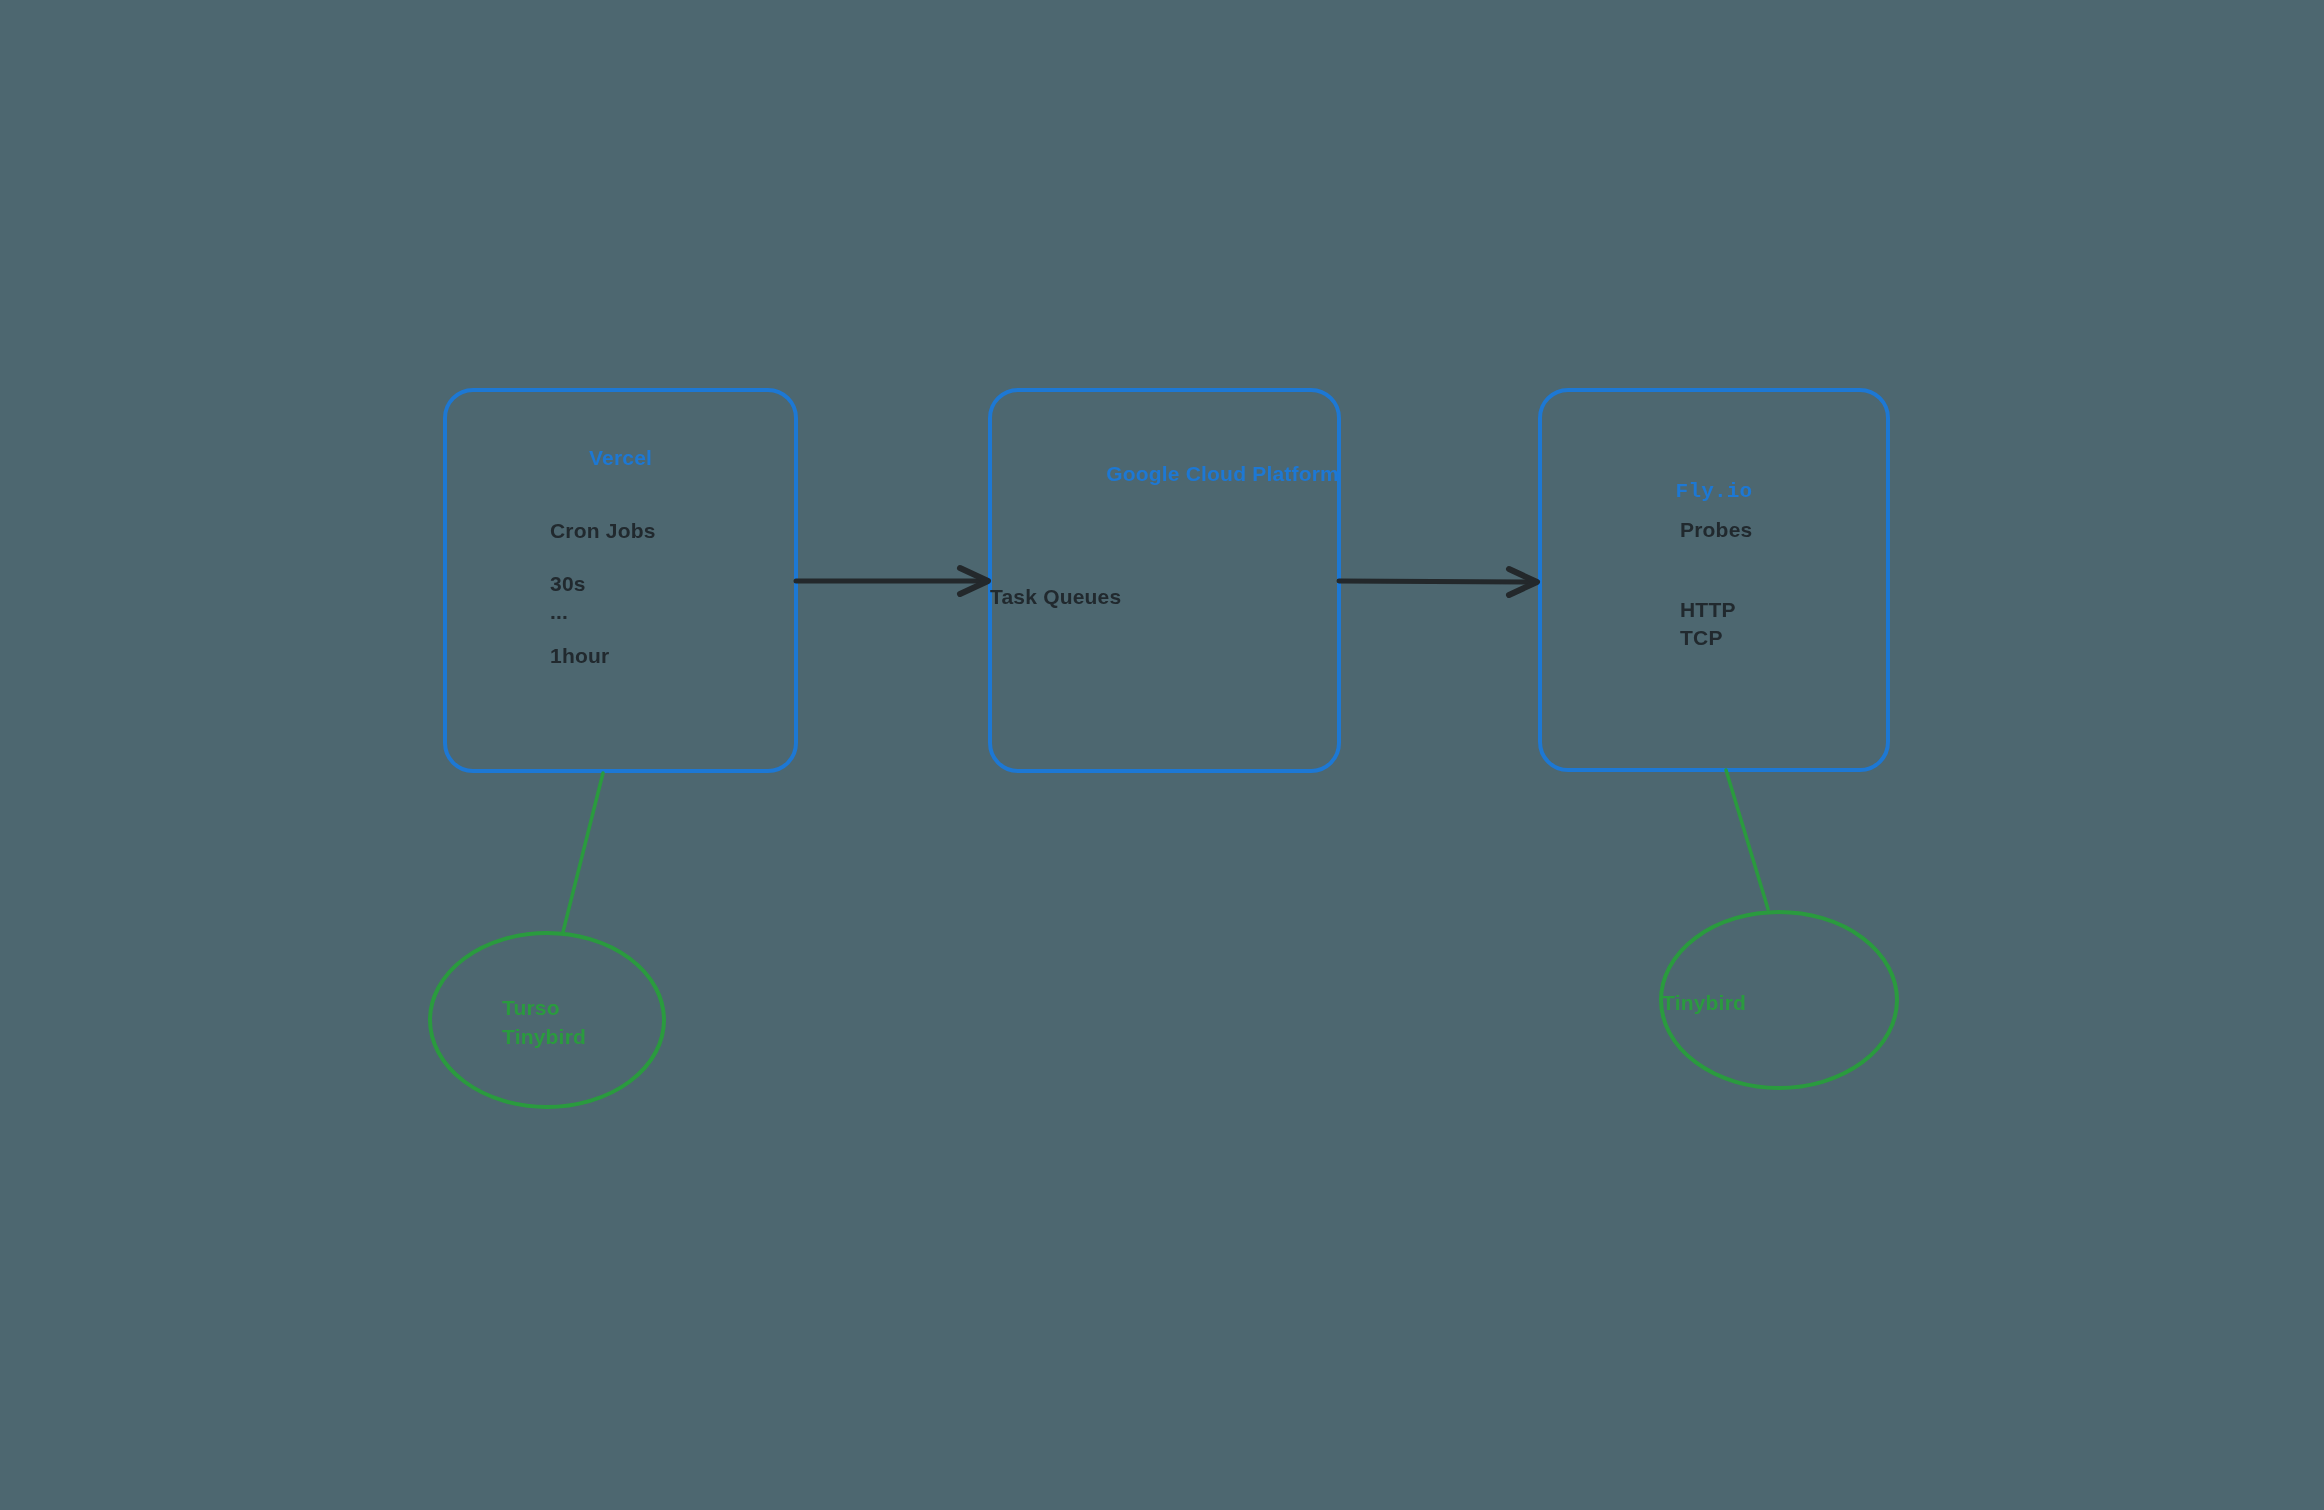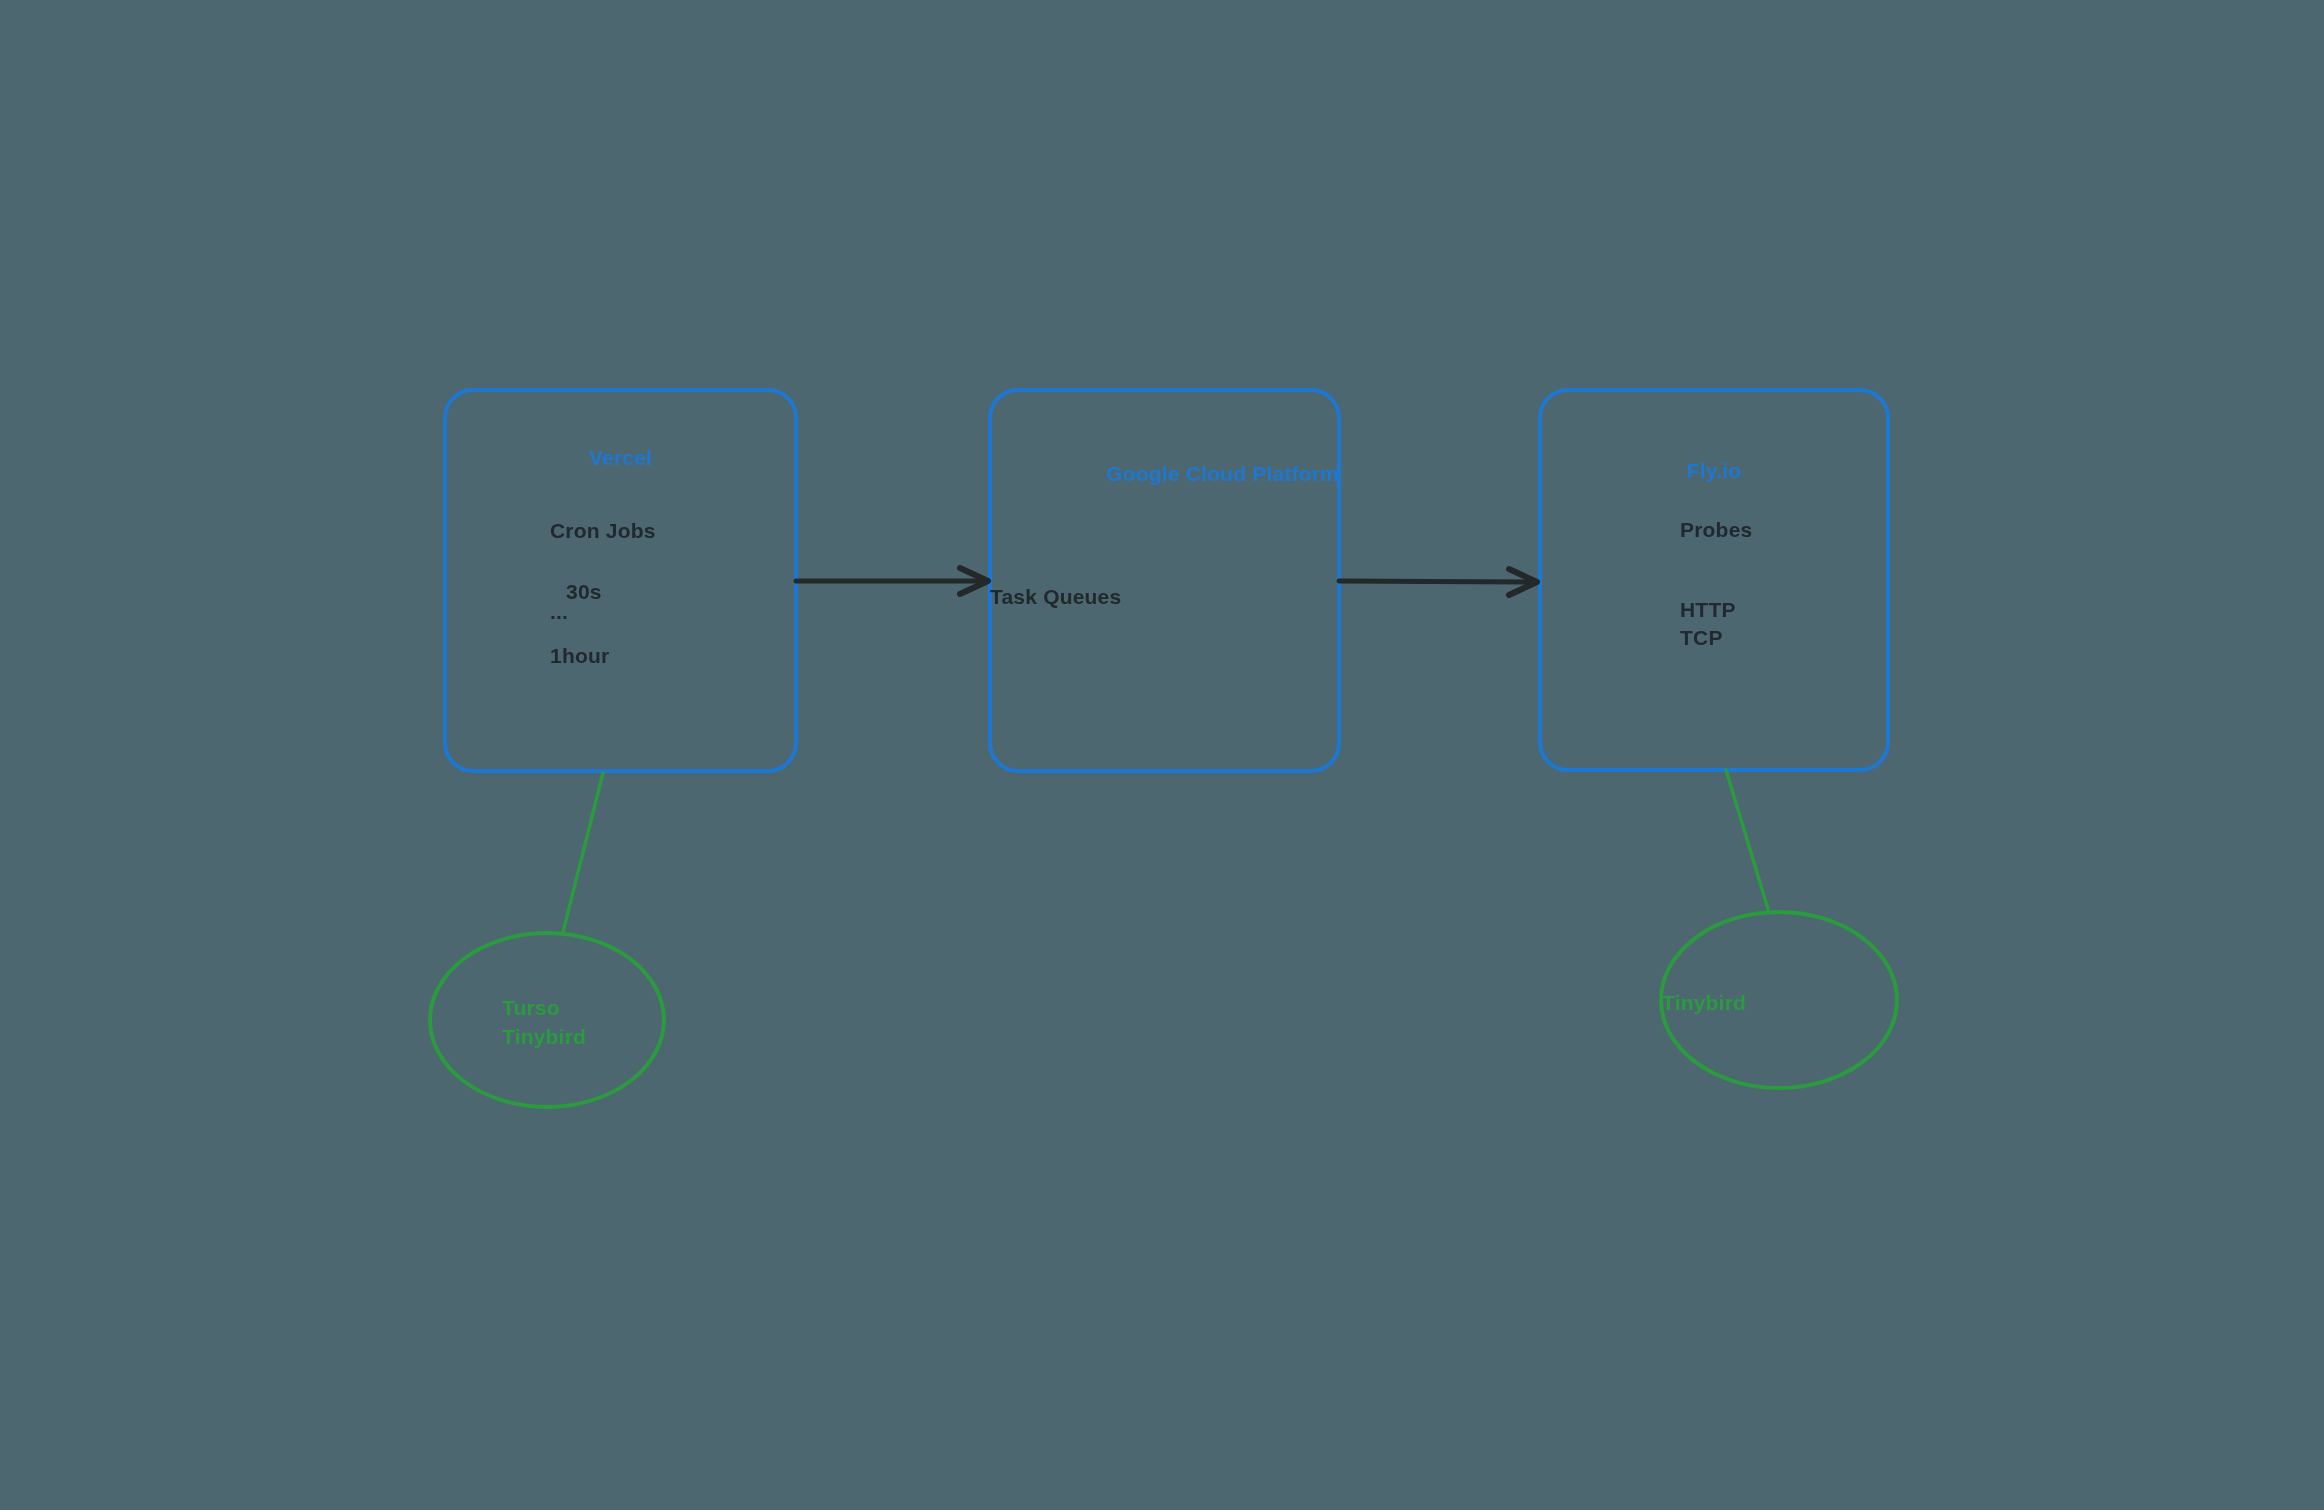--- a/index.html
+++ b/index.html
@@ -63,28 +63,28 @@
     </g>
 
     <g>
       <line x1="1339" y1="581" x2="1532" y2="582" style="stroke:var(--arrow); stroke-width:5; stroke-linecap:round;"></line>
       <polyline points="1509,569 1537,582 1509,595" style="stroke:var(--arrow); stroke-width:6; fill:none; stroke-linecap:round; stroke-linejoin:round;"></polyline>
     </g>
   </svg>
 
   <div class="txt title" style="left:445px; top:444px; width:351px;">Vercel</div>
   <div class="txt" style="left:550px; top:517px;">Cron Jobs</div>
-  <div class="txt" style="left:566px; top:570px;margin-top:8px;">30s</div>
+  <div class="txt" style="left:550px; top:570px;">30s</div>
   <div class="txt" style="left:550px; top:598px;">...</div>
   <div class="txt" style="left:550px; top:622px;margin-top:20px;">1hour</div>
 
   <div class="txt title" style="left:990px; top:460px; width:349px;text-align:right;">Google Cloud Platform</div>
   <div class="txt center" style="left:990px; top:583px; width:349px;">Task Queues</div>
 
-  <div class="txt title" style="left:1540px; top:457px; width:348px;">Fly.io</div>
+  <div class="txt title" style="left:1540px; top:478px; width:348px;font-family:Liberation Mono, monospace;">Fly.io</div>
   <div class="txt" style="left:1680px; top:516px;">Probes</div>
   <div class="txt" style="left:1680px; top:596px;">HTTP</div>
   <div class="txt" style="left:1680px; top:624px;">TCP</div>
 
   <div class="txt green-label" style="left:502px; top:994px;">Turso</div>
   <div class="txt green-label" style="left:502px; top:1023px;">Tinybird</div>
 
   <div class="txt green-label center" style="left:1662px; top:989px; width:234px;">Tinybird</div>
 
 </div>

